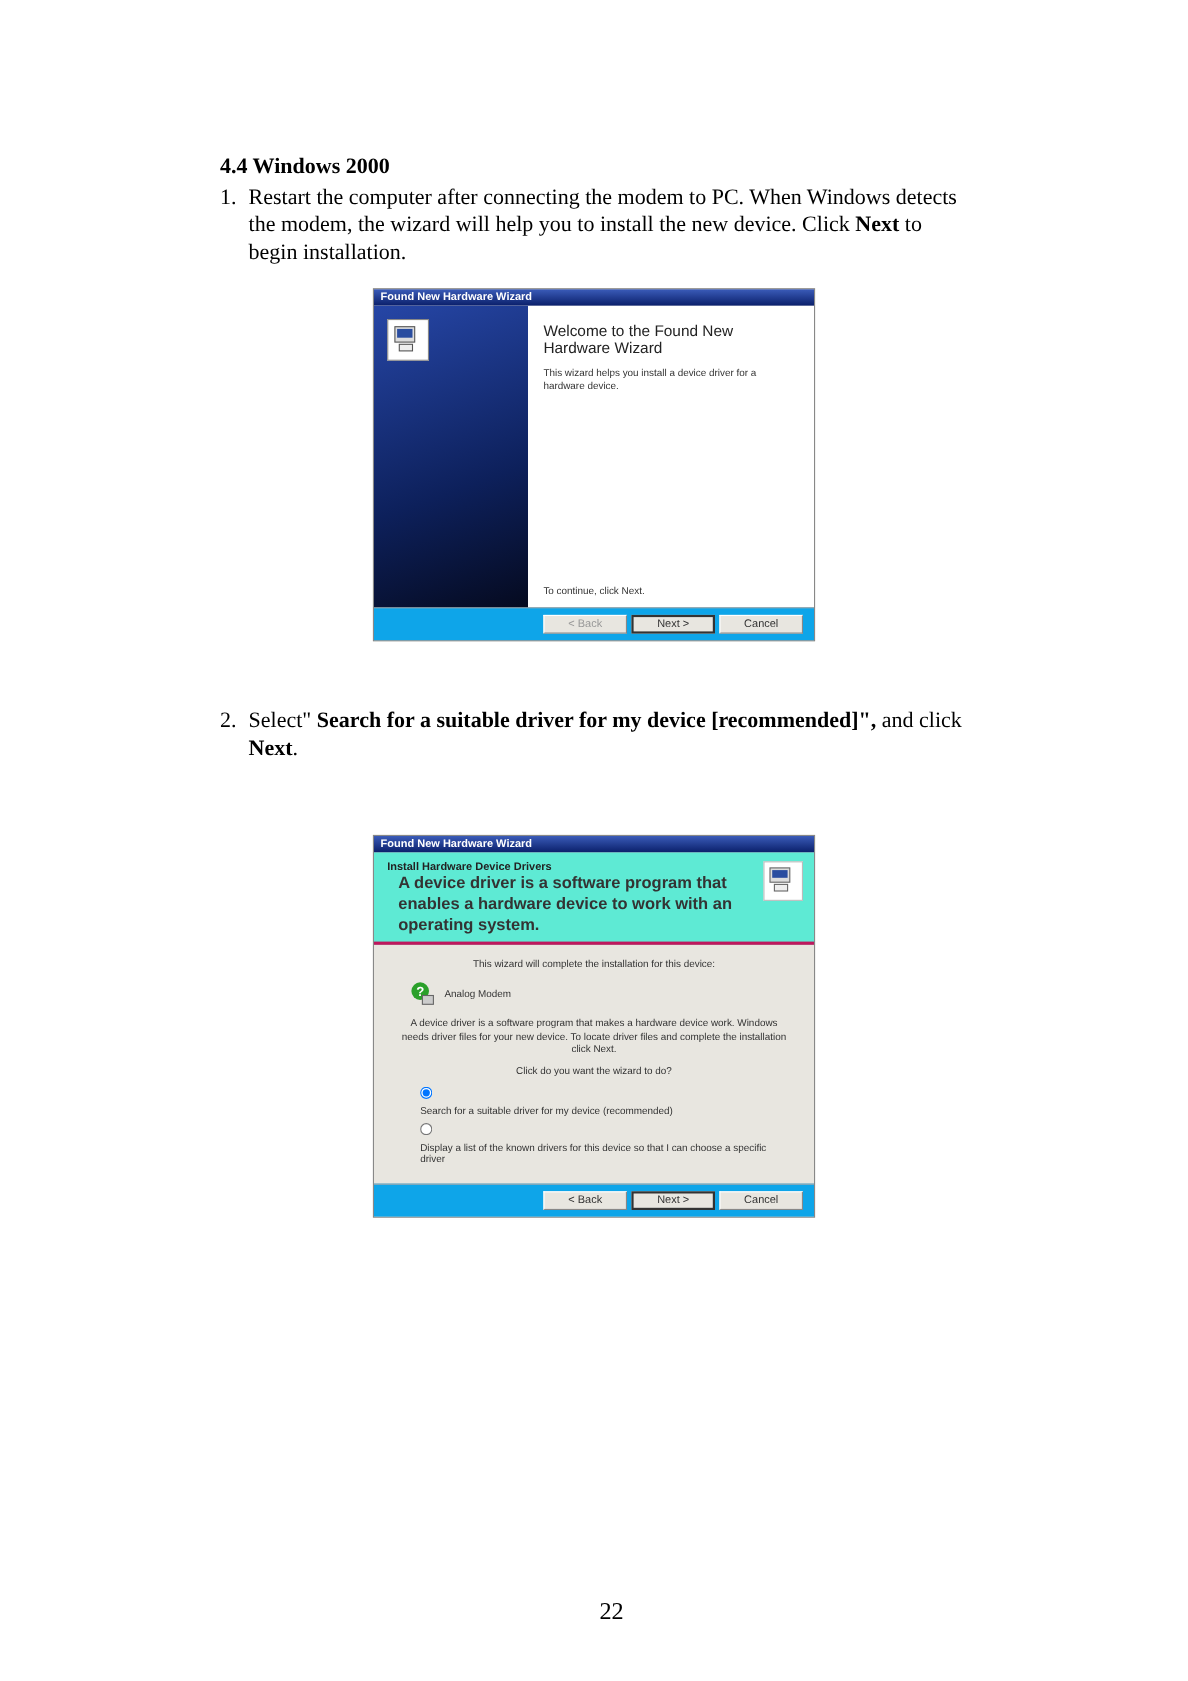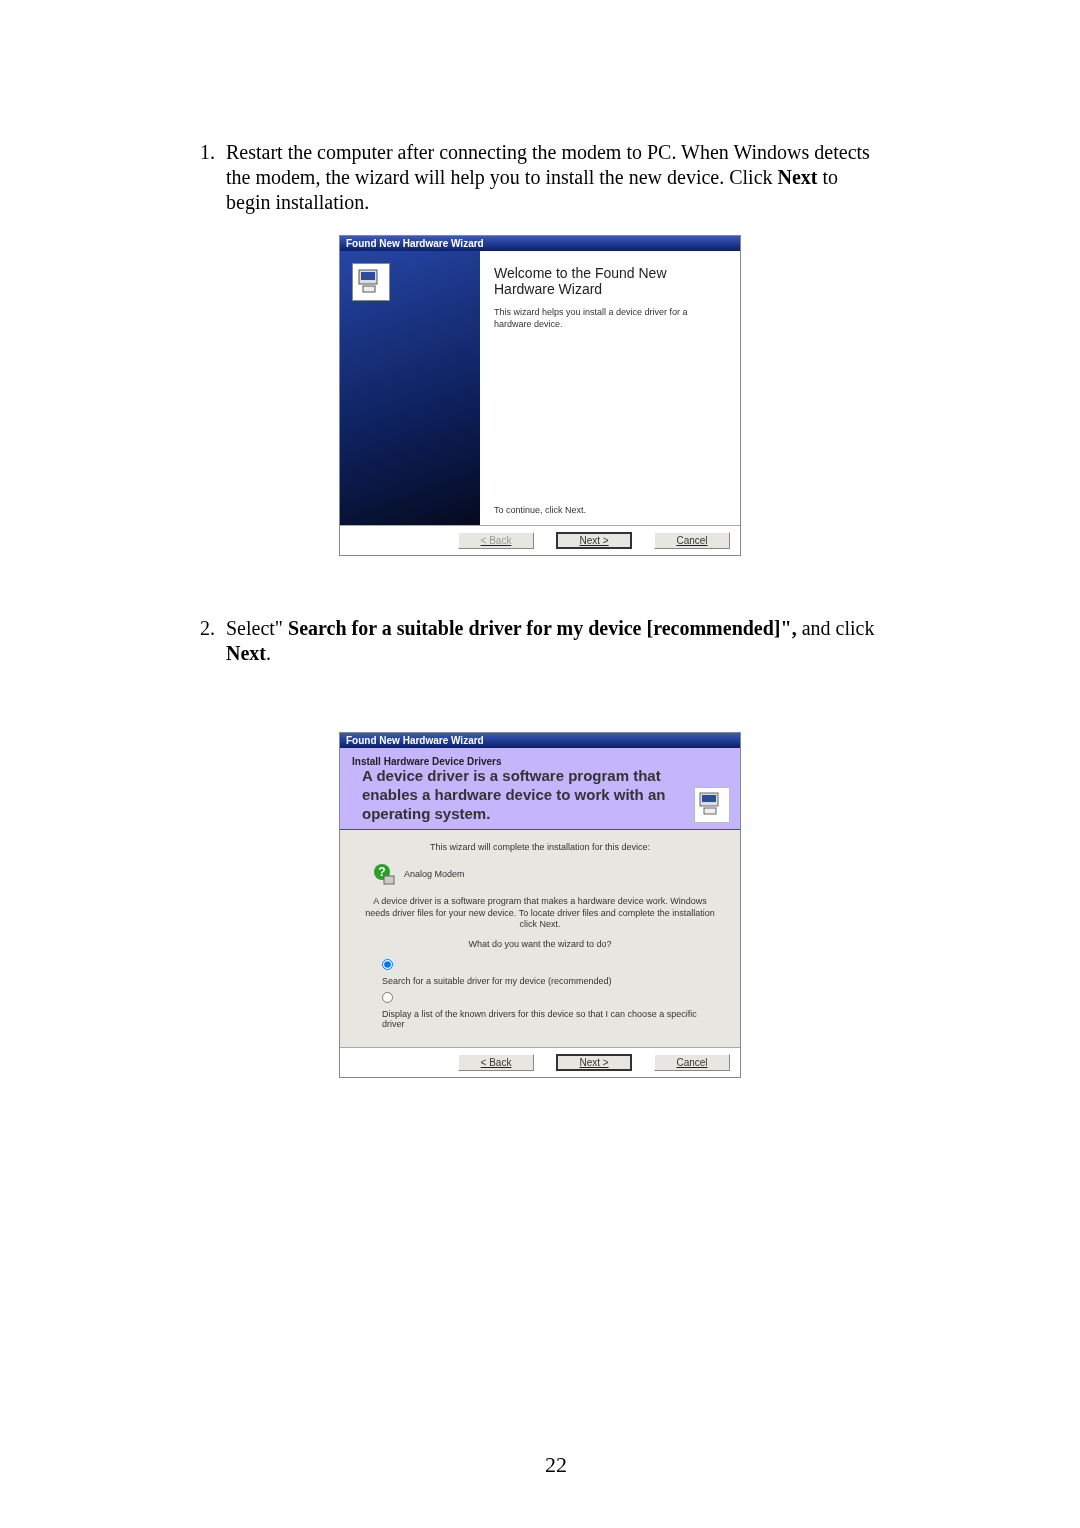--- a/index.html
+++ b/index.html
@@ -96,25 +96,25 @@
   }
   .wiz1 .spacer { flex: 1; }
   .wiz1 .continue {
     font-size: 9px;
     color: #333;
     margin-bottom: 4px;
   }
 
   
   .wiz2 .header {
-    background: #c4b5fd;
-    border-bottom: 1px solid #be185d;
+    background: #5eead4;
+    border-bottom: 3px solid #be185d;
     padding: 8px 10px 6px 12px;
     display: flex;
-    align-items: flex-end;
+    align-items: flex-start;
     gap: 8px;
   }
   .wiz2 .header .htext { flex: 1; }
   .wiz2 .header .htitle {
     font-weight: bold;
     font-size: 10px;
   }
   .wiz2 .header .hsub {
     font-size: 15px;
     color: #333;
@@ -153,27 +153,26 @@
     align-items: flex-start;
     gap: 6px;
     padding-left: 18px;
     margin-bottom: 6px;
     flex-direction: column;
   }
   .wiz2 .radio-row input { margin: 0; width: 11px; height: 11px; }
   .wiz2 .radio-row .rlabel { flex: 1; }
 
   .btnbar {
-    background: #ffffff;
+    background: #0ea5e9;
     border-top: 1px solid #aaa;
     padding: 6px 10px;
     display: flex;
     justify-content: flex-end;
-    gap: 22px;
-    text-decoration: underline;
+    gap: 4px;
   }
   .wbtn {
     min-width: 62px;
     text-align: center;
     font-size: 10px;
     padding: 2px 6px;
     background: #e8e6e0;
     border: 1px solid #888;
     border-top-color: #fff;
     border-left-color: #fff;
@@ -188,20 +187,21 @@
     left: 16px;
     width: 100%;
     text-align: center;
     font-size: 22px;
   }
 </style>
 </head>
 <body>
 
 <div class="page">
+  <div class="section-title">4.4 Windows 2000</div>
 
   <div class="step">
     <div class="step-num">1.</div>
     <div class="step-text">
       <span>Restart the computer after connecting the modem to PC. When Windows detects the modem, the wizard will help you to install the new device. Click </span><span class="bold">Next</span><span> to begin installation.</span>
     </div>
   </div>
 
   <div class="wizard wiz1">
     <div class="titlebar">Found New Hardware Wizard</div>
@@ -261,21 +261,21 @@
         <div class="dicon">
           <svg viewBox="0 0 24 24">
               <circle cx="10" cy="10" r="8" fill="#2aa02a"></circle>
               <text x="10" y="14" font-size="12" text-anchor="middle" fill="#fff" font-weight="bold">?</text>
               <rect x="12" y="14" width="10" height="8" fill="#ccc" stroke="#666"></rect>
             </svg>
         </div>
         <div>Analog Modem</div>
       </div>
       <div class="line">A device driver is a software program that makes a hardware device work. Windows needs driver files for your new device. To locate driver files and complete the installation click Next.</div>
-      <div class="line">What do you want the wizard to do?</div>
+      <div class="line">Click do you want the wizard to do?</div>
       <div class="radio-row">
         <input type="radio" checked="" style="">
         <div class="rlabel">Search for a suitable driver for my device (recommended)</div>
       </div>
       <div class="radio-row">
         <input type="radio" style="">
         <div class="rlabel">Display a list of the known drivers for this device so that I can choose a specific driver</div>
       </div>
     </div>
     <div class="btnbar">

